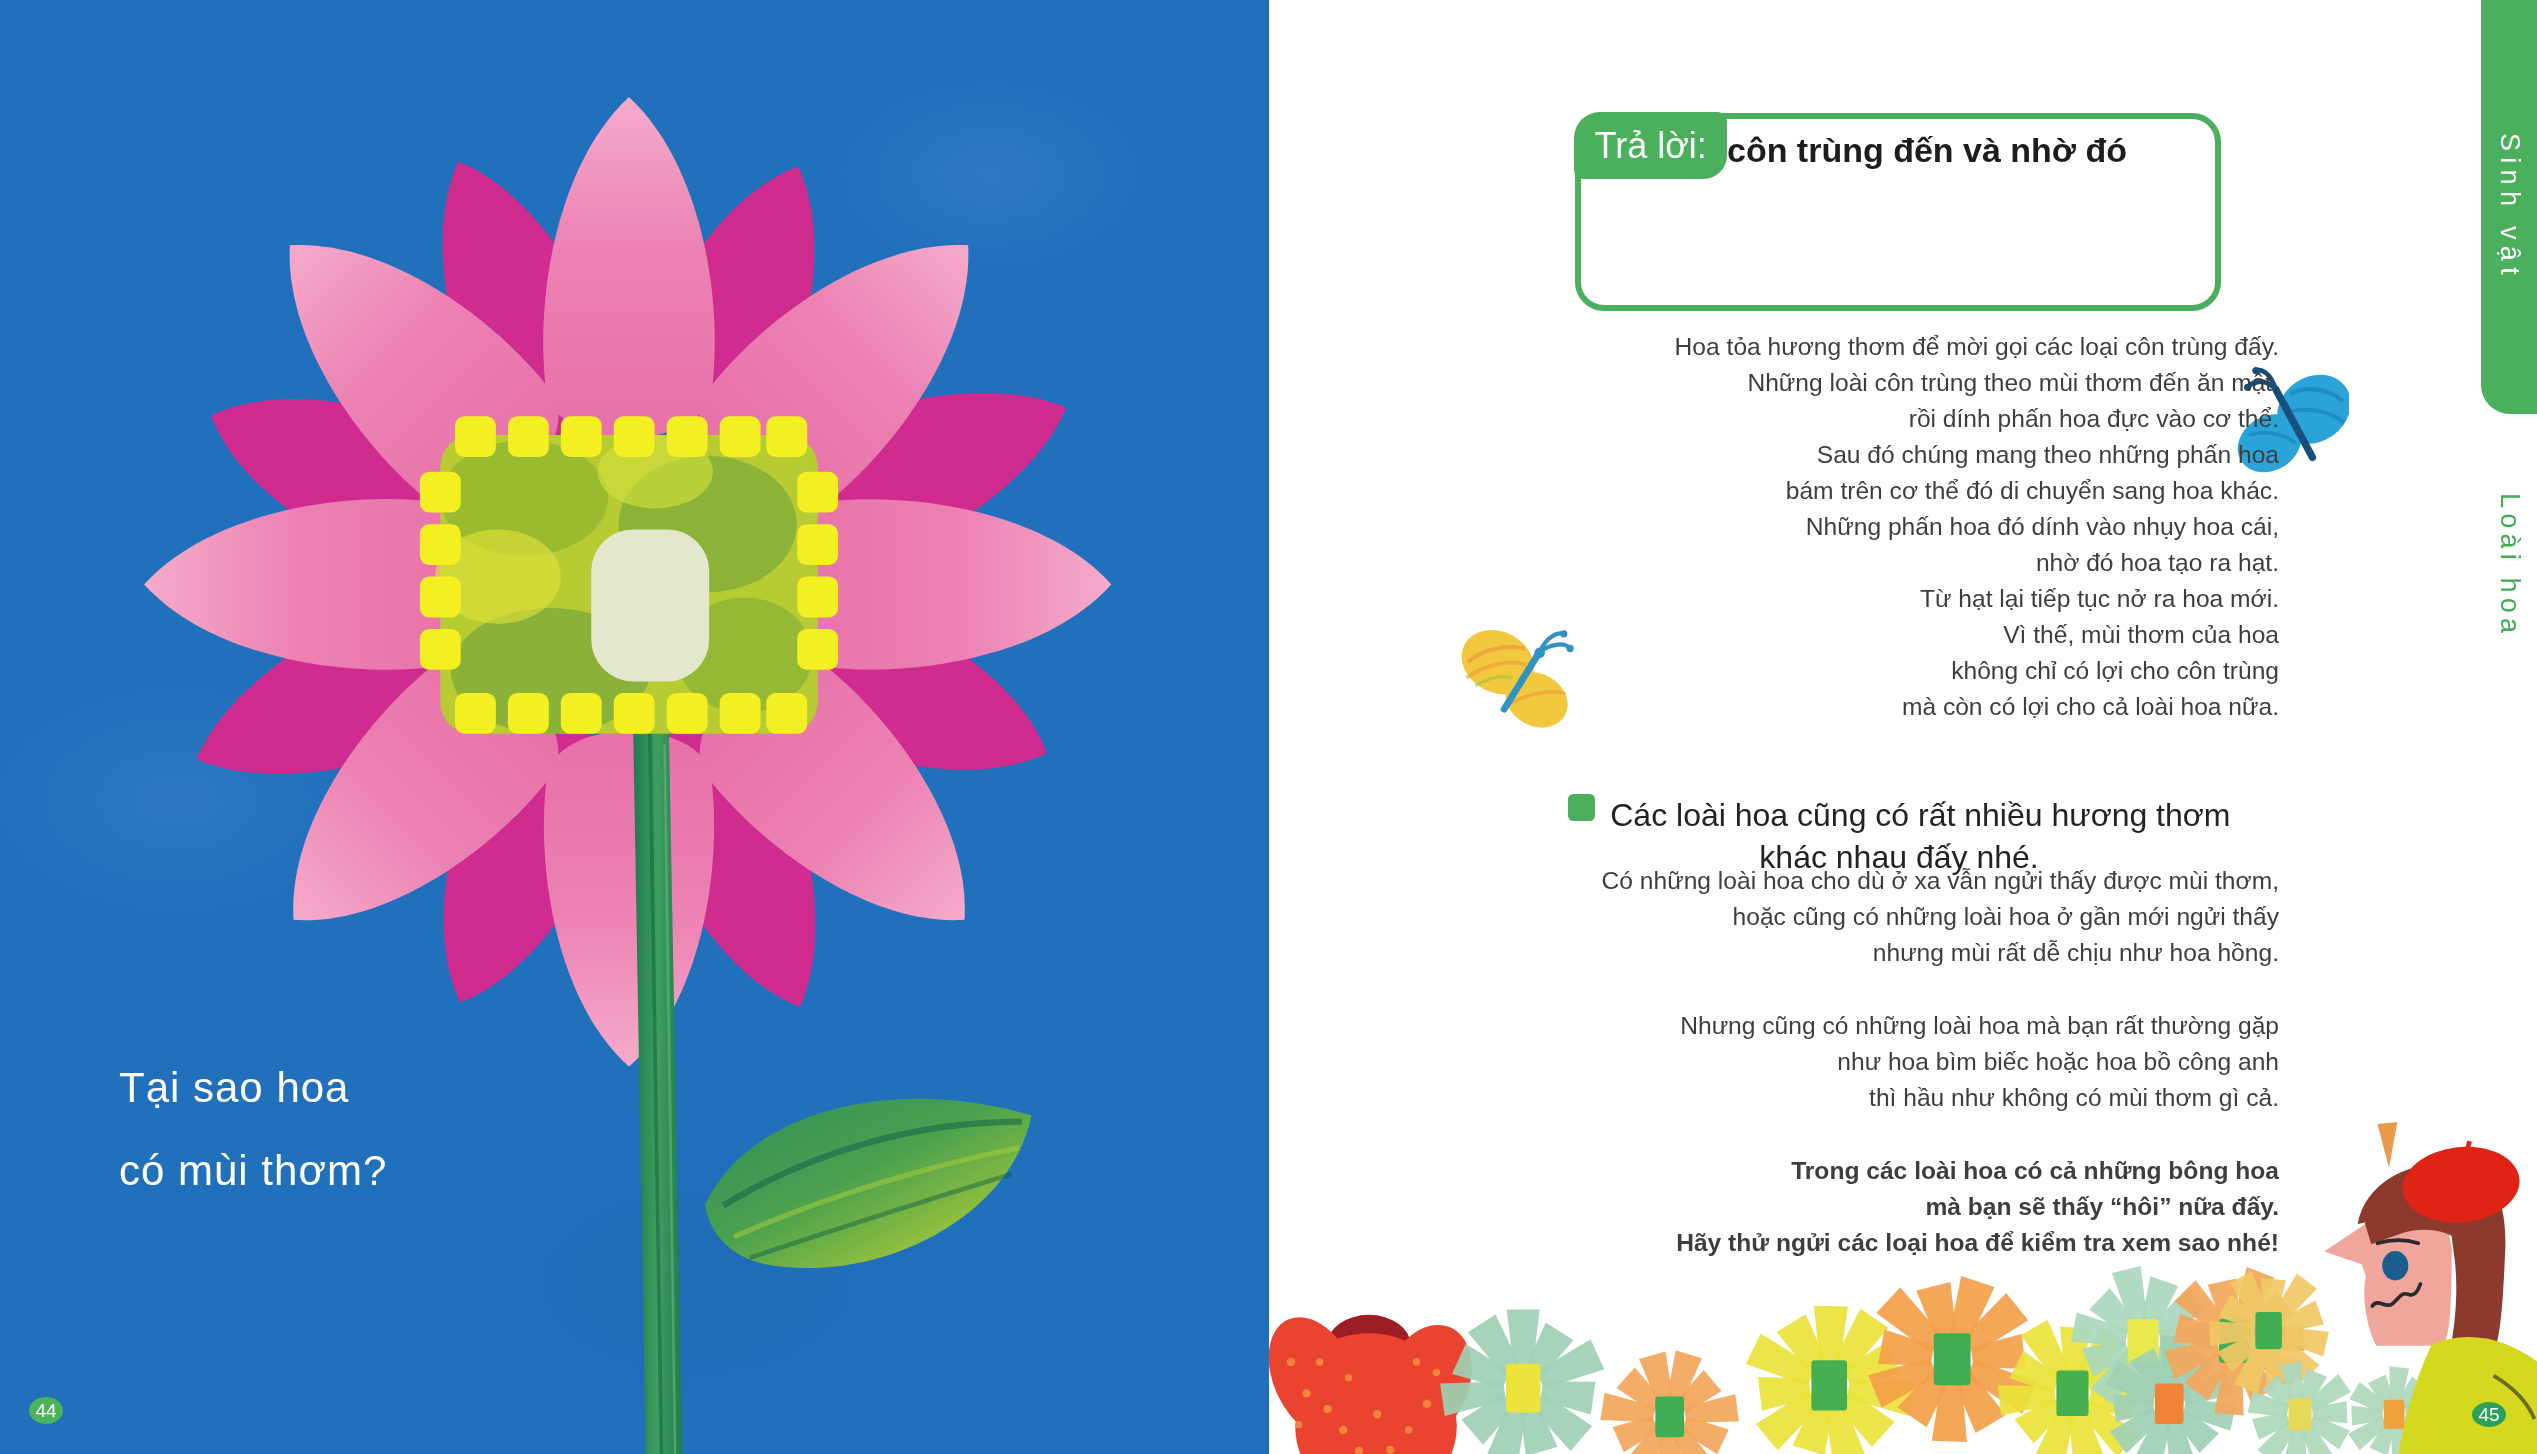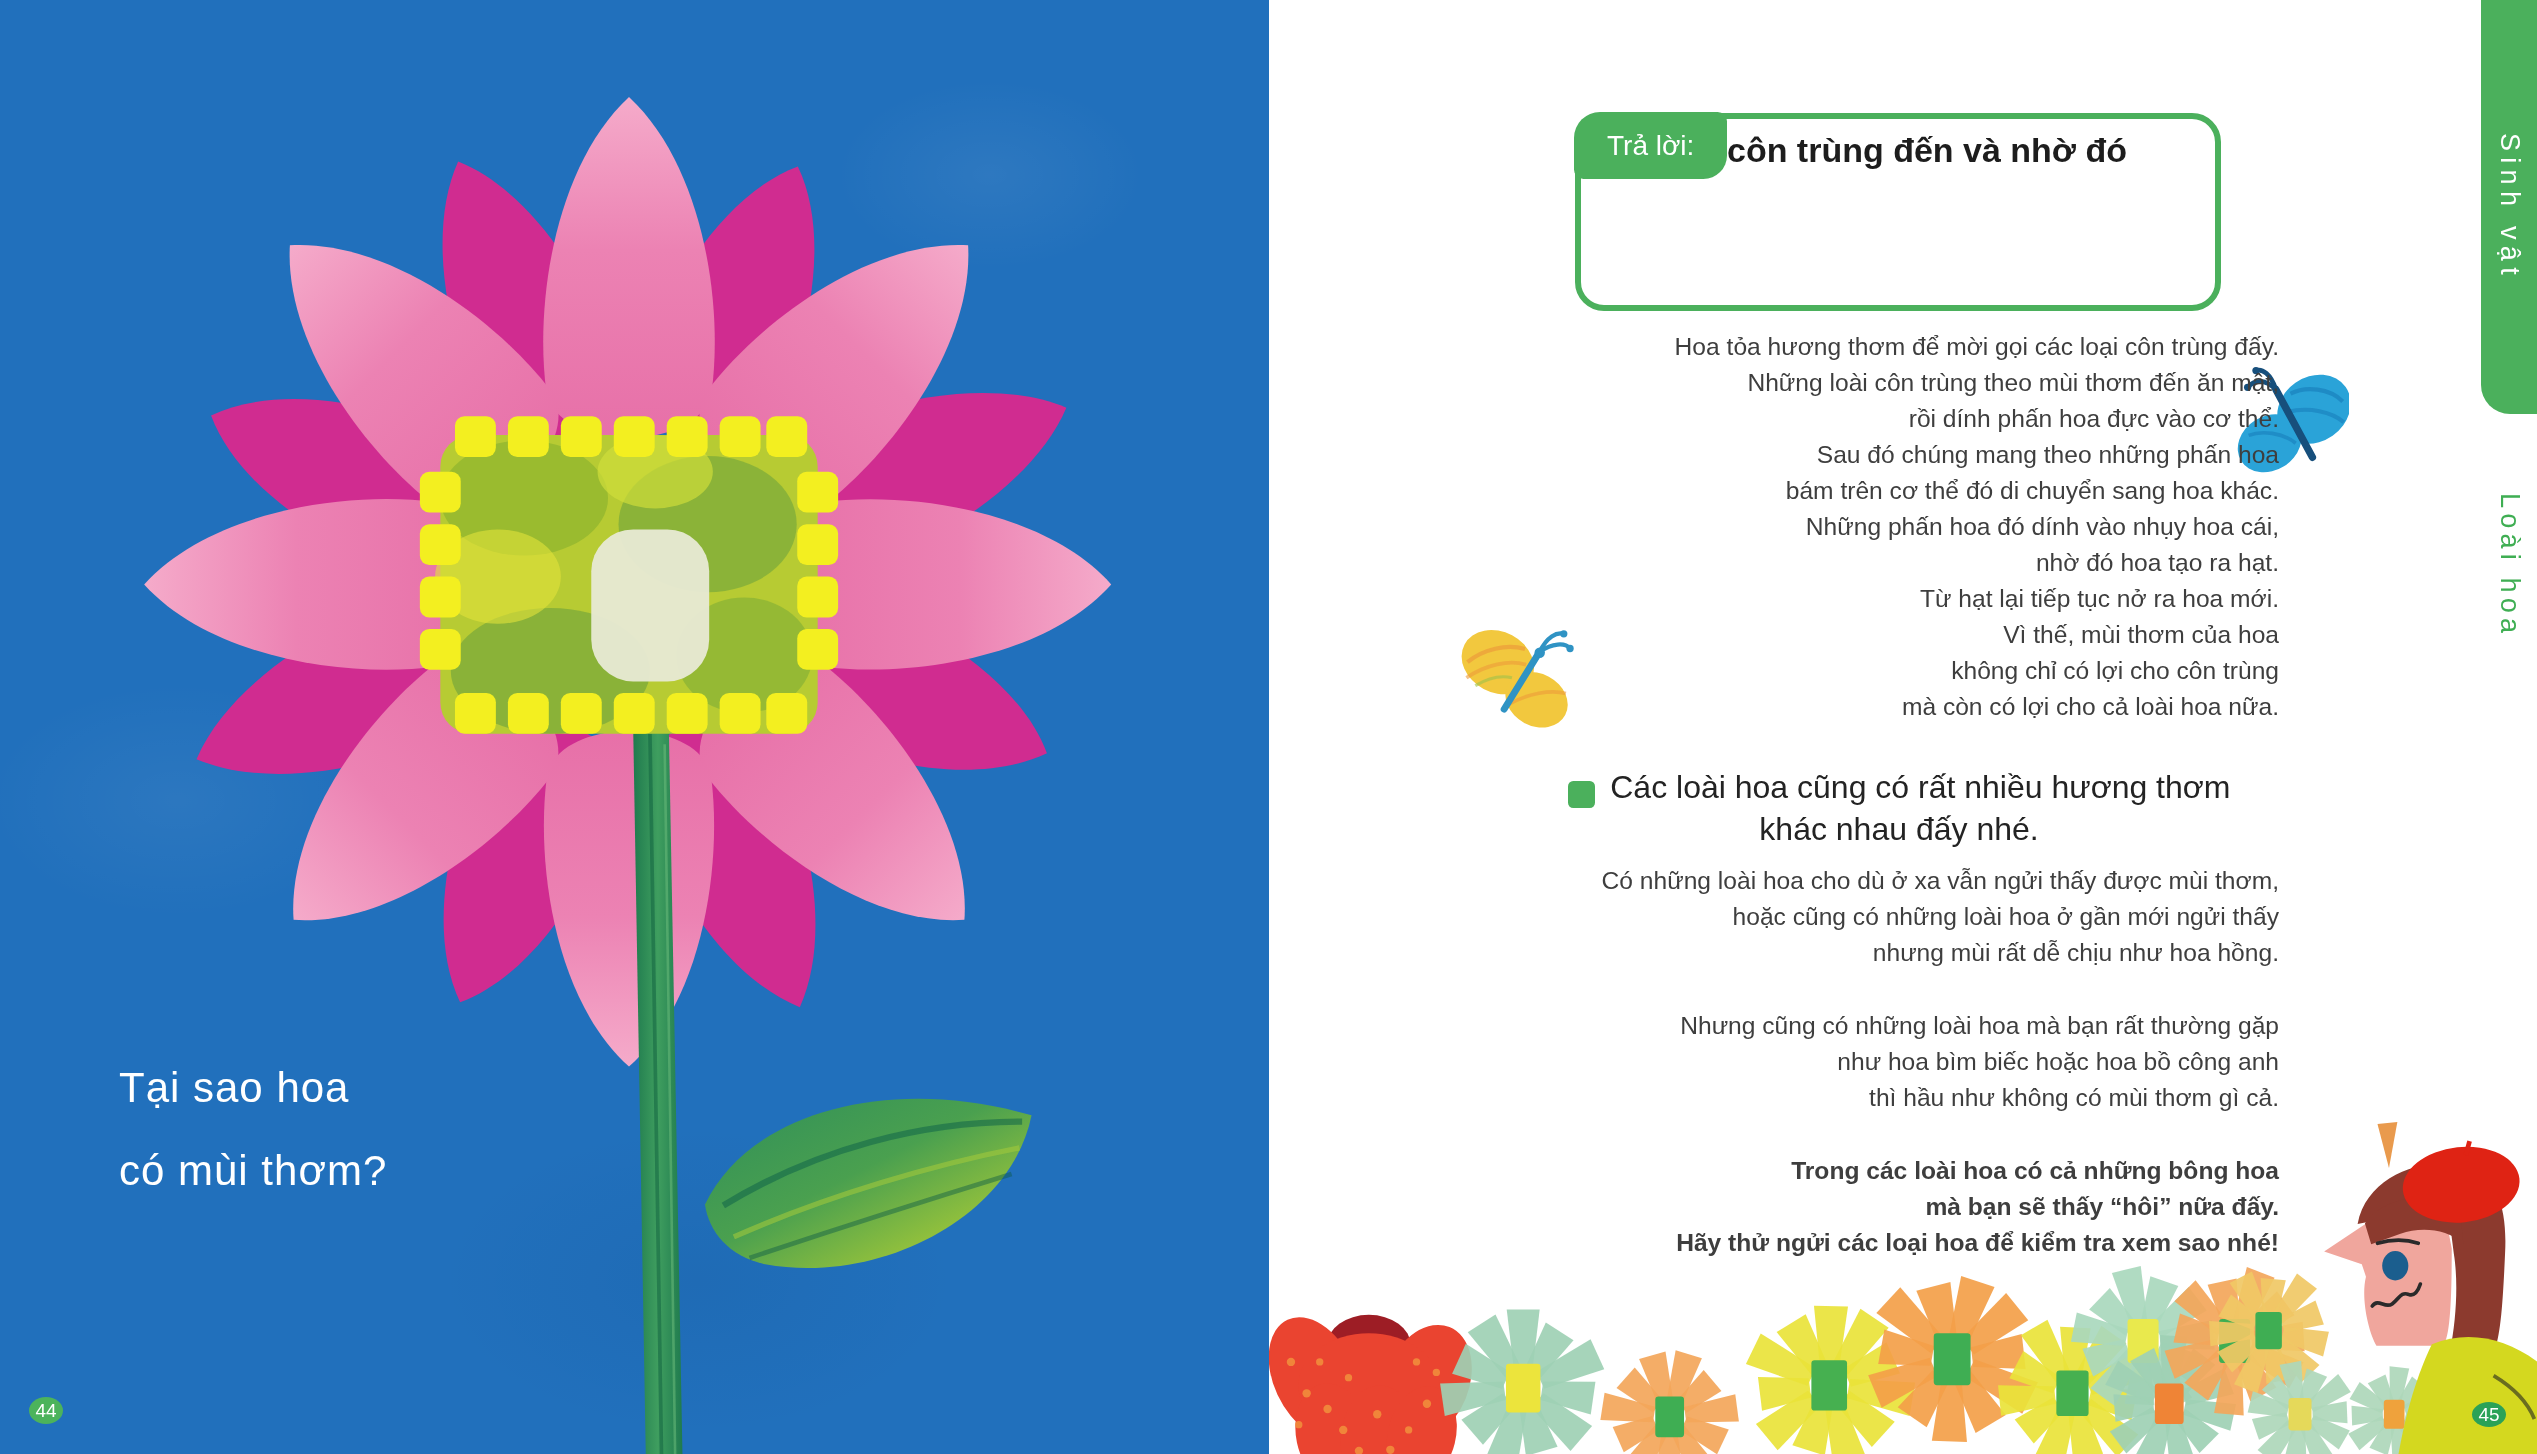--- a/index.html
+++ b/index.html
@@ -18,35 +18,35 @@
       line-height:83px;letter-spacing:1px;font-weight:normal;z-index:4;}
 
   
   #right-page{left:1269px;top:0;width:1269px;height:1455px;background:#ffffff;}
 
   
   #answer-box{left:1575px;top:113px;width:646px;height:198px;box-sizing:border-box;
       border:6.8px solid #4bb05c;border-radius:29px;background:#ffffff;z-index:3;}
   #answer-label-tab{position:absolute;left:-6.8px;top:-6.8px;width:153px;height:67px;
       background:#4bb05c;border-radius:26px 9.4px 23.6px 9.4px;display:flex;
-      align-items:center;justify-content:center;color:#ffffff;font-size:28px;}
+      align-items:center;justify-content:center;color:#ffffff;font-size:36px;}
   #answer-lines{position:absolute;left:58px;right:0;top:7.3px;text-align:center;
       color:#1d1d1d;font-size:34px;line-height:49px;font-weight:bold;}
 
   
   .para{left:1519px;width:760px;text-align:right;color:#3e3e3e;
       font-size:24.6px;line-height:36px;z-index:2;}
   #paragraph-1{top:329px;}
   #paragraph-2{top:863px;}
   #paragraph-3{top:1008px;}
   #paragraph-4{top:1153px;font-weight:bold;}
 
   
   #section-heading{left:1519px;top:766px;width:760px;z-index:2;}
-  #section-heading .row1{display:flex;align-items:flex-end;justify-content:center;height:42px;}
+  #section-heading .row1{display:flex;align-items:flex-start;justify-content:center;height:42px;margin-top:28px;}
   #heading-bullet{width:27px;height:27px;background:#4bb05c;border-radius:5.2px;
       margin-right:15.7px;flex:0 0 auto;}
   .heading-text{color:#232323;font-size:32px;line-height:42px;text-align:center;}
 
   
   #sidebar-tab{right:0;top:0;width:57px;height:414px;background:#4bb05c;
       border-radius:0 0 0 29px;display:flex;align-items:center;justify-content:center;z-index:5;}
   #sidebar-tab span{writing-mode:vertical-rl;color:#ffffff;font-size:27px;letter-spacing:6.3px;}
   #sidebar-topic{right:8.4px;top:453px;height:225px;width:41px;display:flex;
       align-items:center;justify-content:center;z-index:5;}

